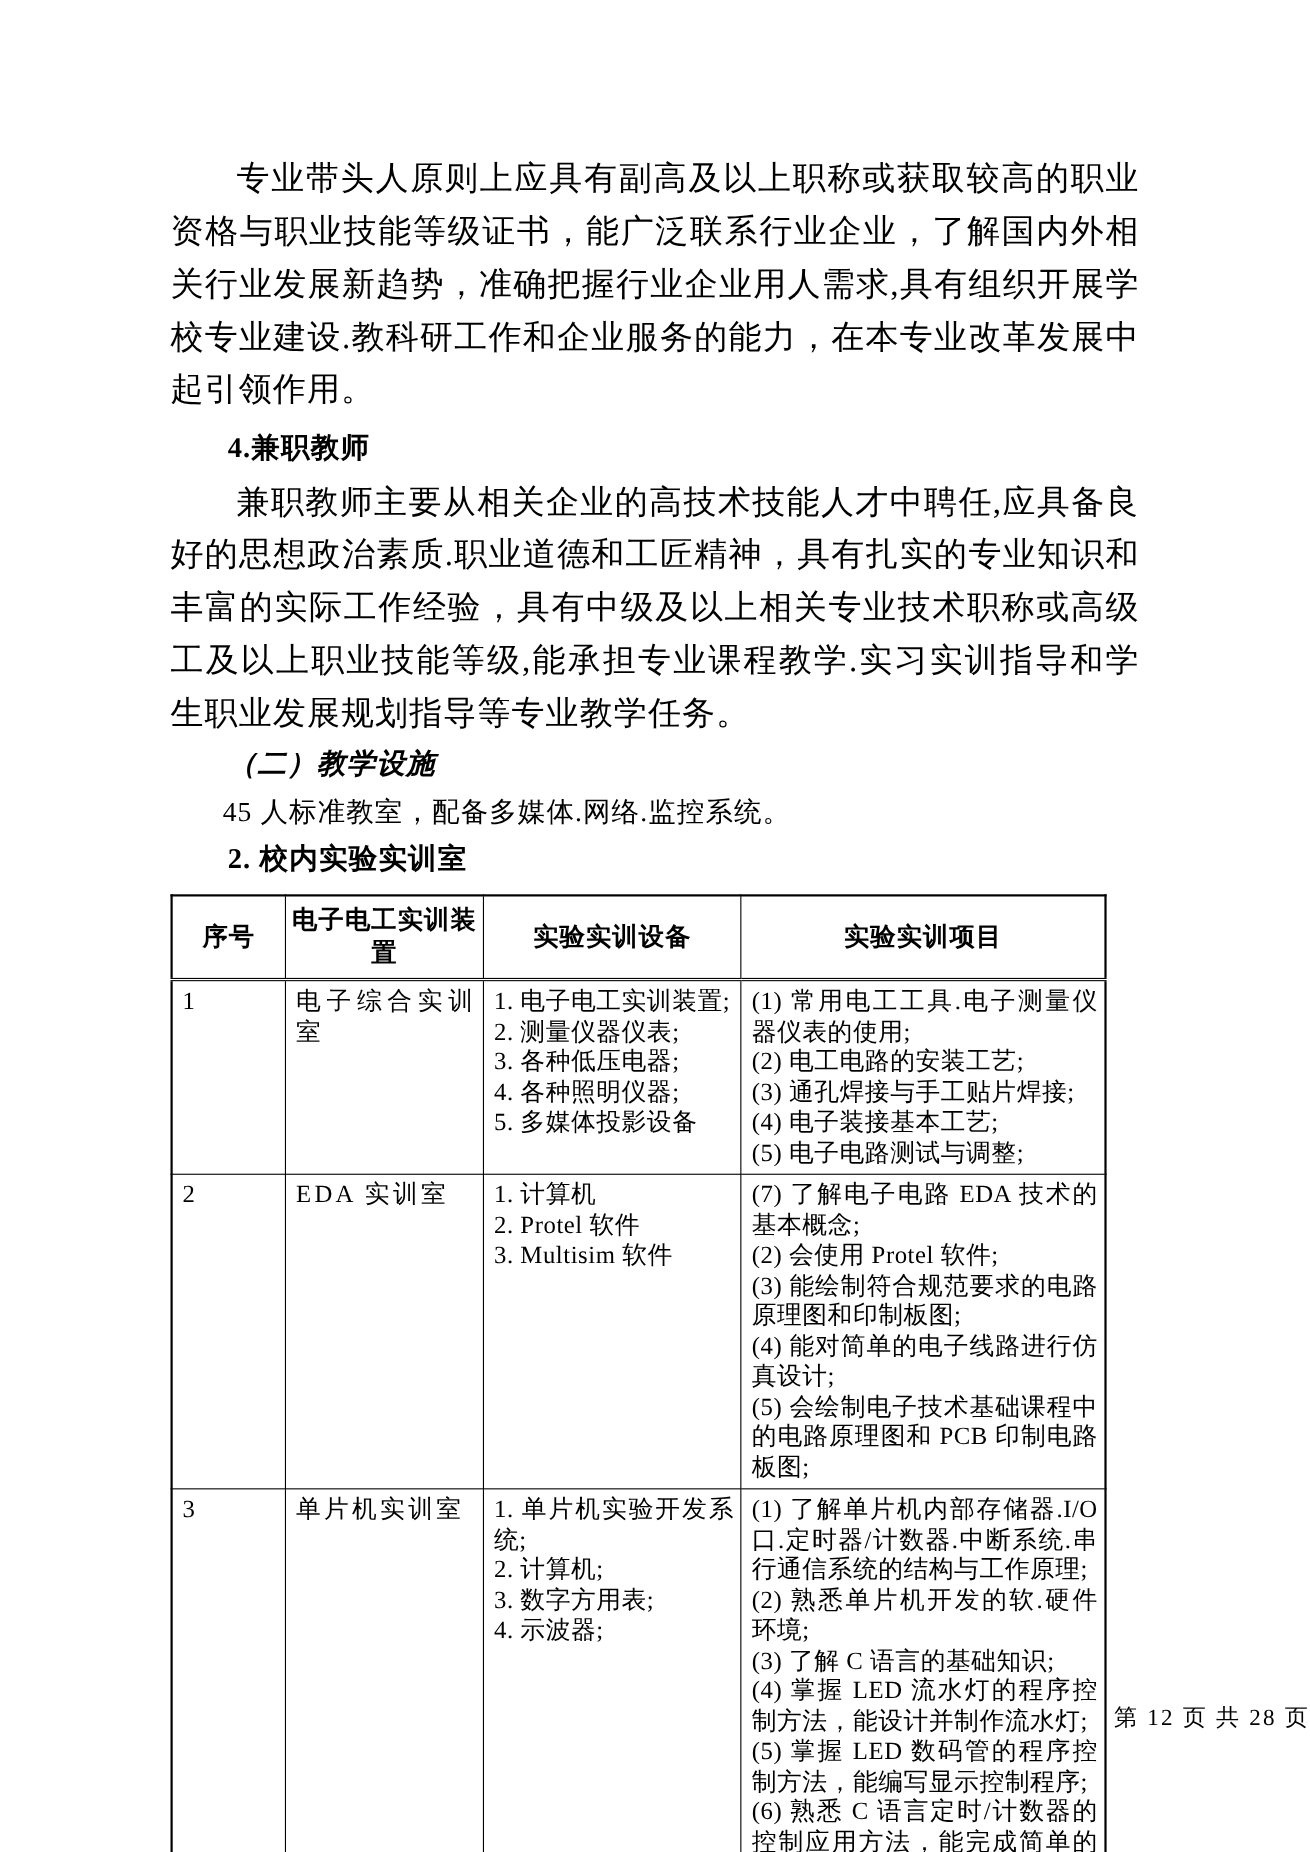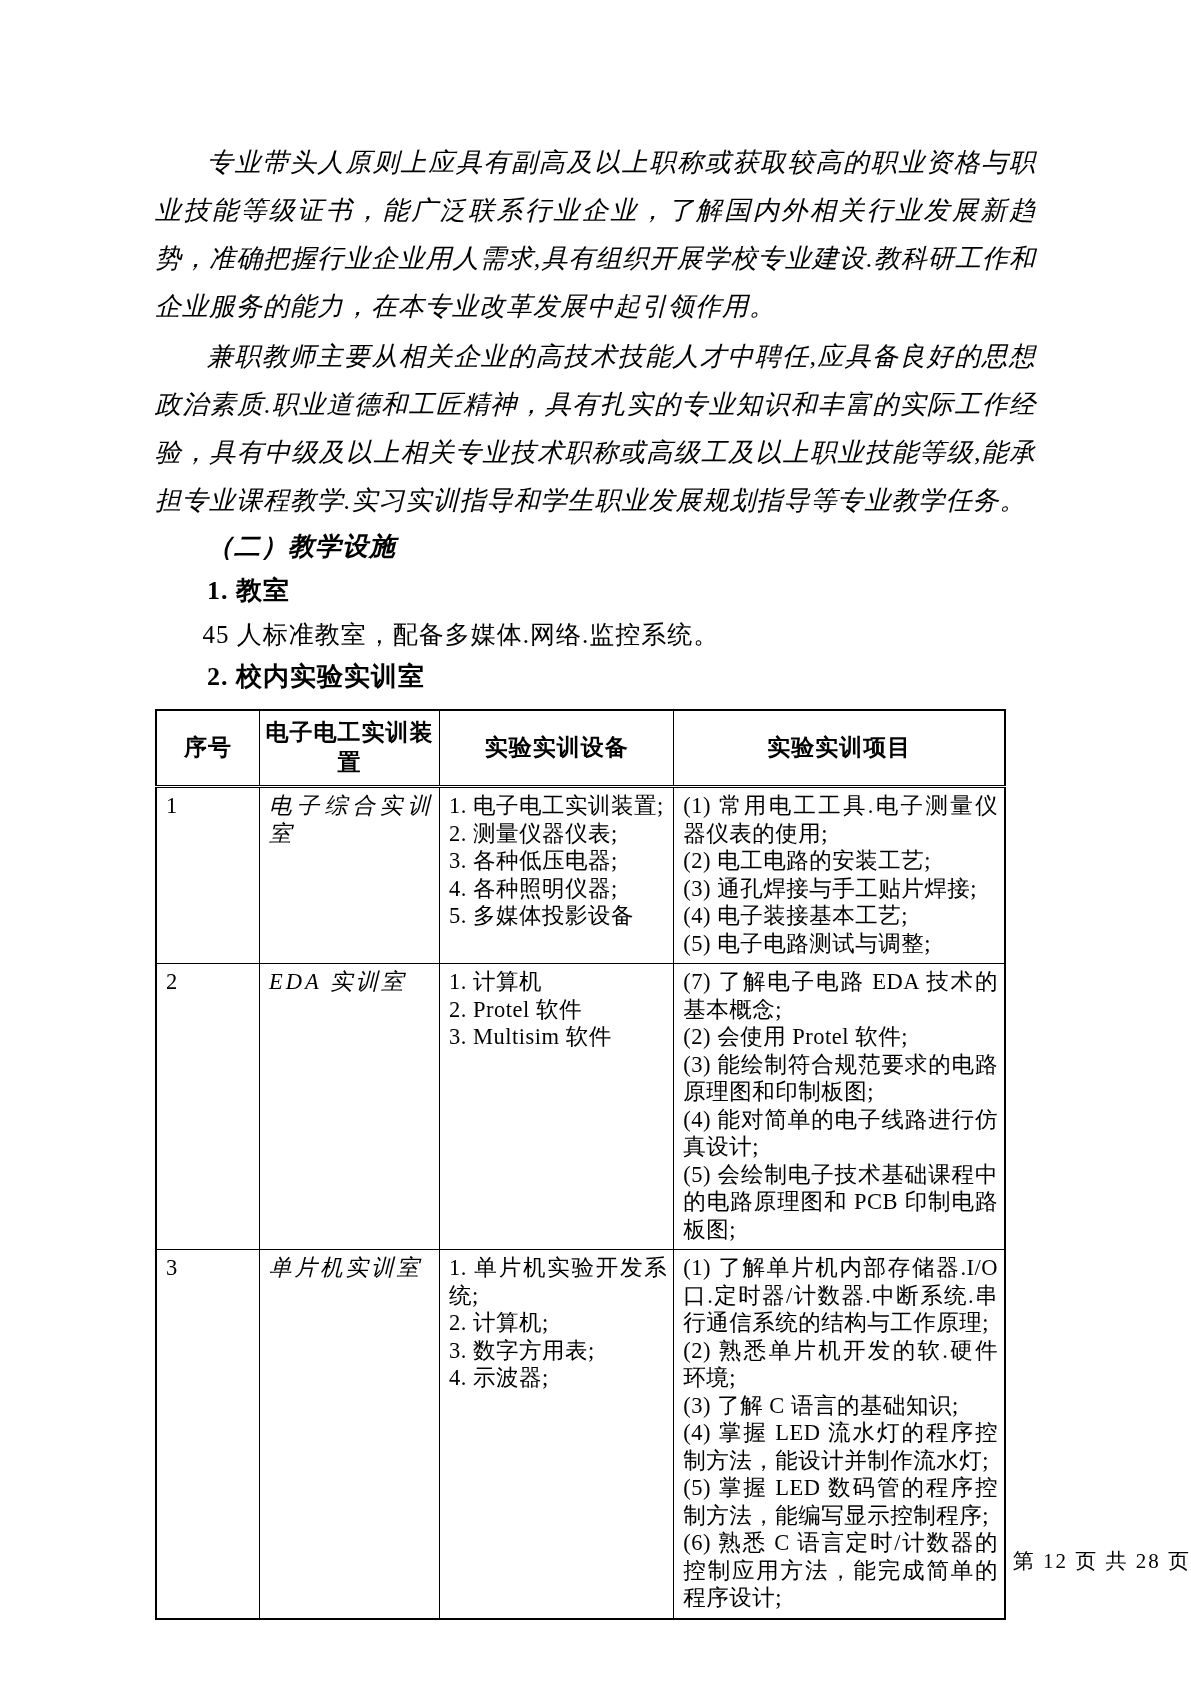--- a/index.html
+++ b/index.html
@@ -14,26 +14,25 @@
     background:#ffffff;
     overflow:hidden;
   }
   .content {
     position:absolute;
     left:155px; top:0;
     width:881px;
   }
   .para {
     margin:0;
-    font-size:26px;
+    font-size:30px;
     line-height:48px;
     text-align:justify;
     text-indent:2em;
     letter-spacing:1px;
-    font-style:italic;
   }
   .para-leader { margin-top:139px; }
   .heading {
     margin:0;
     font-size:26px;
     font-weight:bold;
     padding-left:2em;
     line-height:48px;
     letter-spacing:1px;
   }
@@ -69,21 +68,21 @@
     vertical-align:top;
     padding:4px 6px 6px 9px;
     line-height:27.5px;
     text-align:justify;
   }
   .col-no   { width:12.2%; }
   .col-name { width:21.2%; }
   .col-eq   { width:27.6%; }
   .col-pj   { width:39%; }
   td.cell-no { padding-left:14px; text-align:left; }
-  td.cell-name { letter-spacing:3px; text-align:left;font-style:italic; }
+  td.cell-name { letter-spacing:3px; text-align:left; }
   td.cell-list { white-space:pre-line; letter-spacing:0.5px; }
   tr.r1 { height:164px; }
   tr.r2 { height:253px; }
   tr.r3 { height:312px; }
 
   .footer {
     position:absolute;
     left:0; top:1547px;
     width:100%;
     text-align:right;
@@ -92,26 +91,26 @@
   }
 </style>
 </head>
 <body>
 
 <div class="page">
   <div class="content">
 
     <p class="para para-leader">专业带头人原则上应具有副高及以上职称或获取较高的职业资格与职业技能等级证书，能广泛联系行业企业，了解国内外相关行业发展新趋势，准确把握行业企业用人需求,具有组织开展学校专业建设.教科研工作和企业服务的能力，在本专业改革发展中起引领作用。</p>
 
+    <p class="heading h-parttime">4.兼职教师</p>
 
     <p class="para para-parttime">兼职教师主要从相关企业的高技术技能人才中聘任,应具备良好的思想政治素质.职业道德和工匠精神，具有扎实的专业知识和丰富的实际工作经验，具有中级及以上相关专业技术职称或高级工及以上职业技能等级,能承担专业课程教学.实习实训指导和学生职业发展规划指导等专业教学任务。</p>
 
     <p class="heading h-facilities">（二）教学设施</p>
 
-    <p class="heading h-classroom">1. 教室</p>
 
     <p class="para-classroom">45 人标准教室，配备多媒体.网络.监控系统。</p>
 
     <p class="heading h-labs">2. 校内实验实训室</p>
 
     <table class="labs">
       <colgroup>
         <col class="col-no">
           <col class="col-name">
           <col class="col-eq">

